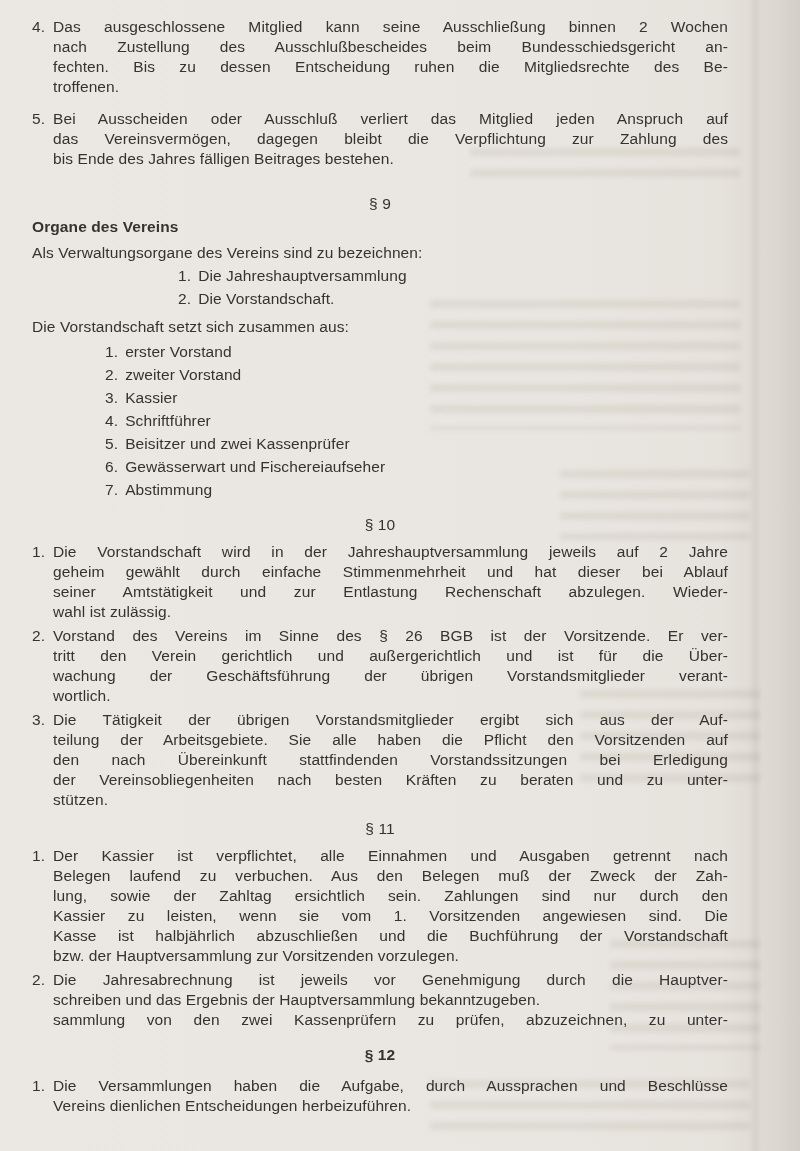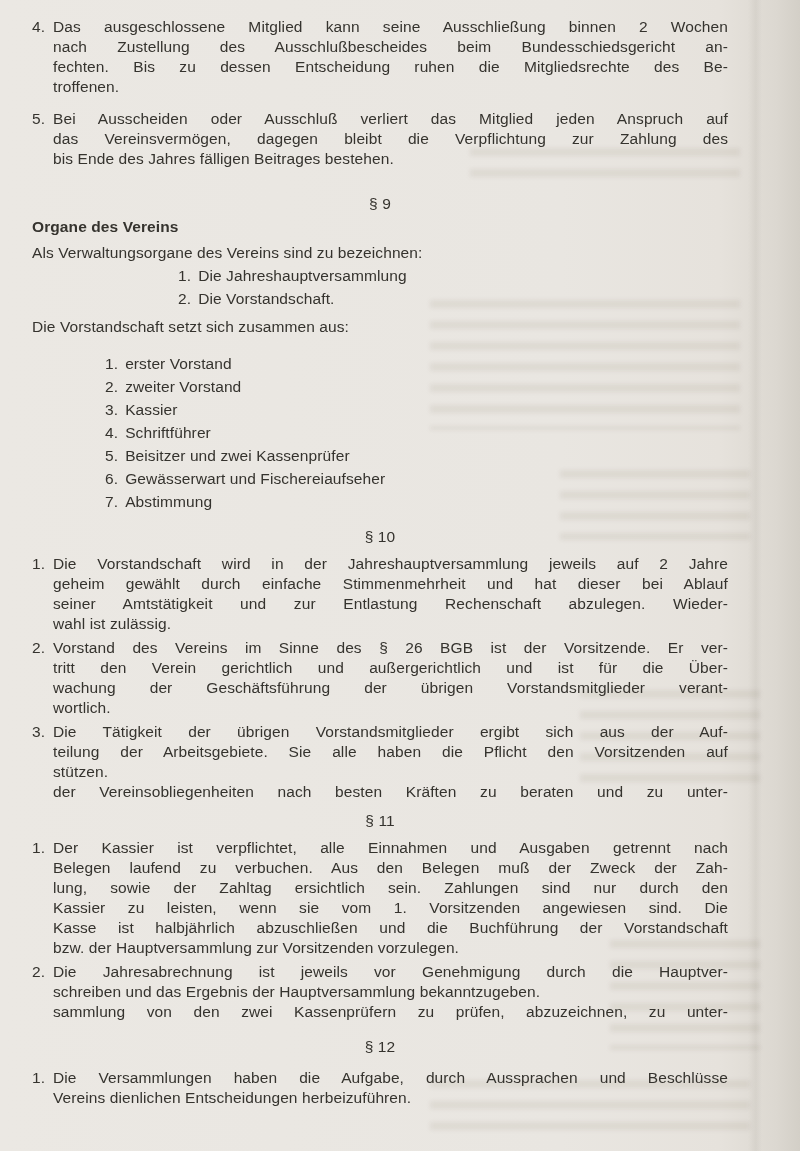--- a/index.html
+++ b/index.html
@@ -30,28 +30,28 @@
   }
   .np{display:grid;grid-template-columns:21px 1fr;align-items:start;}
   .np + .np{margin-top:12px;}
   .num{white-space:nowrap;}
   .line{min-height:20px;}
   .j{text-align:justify;text-align-last:justify;}
   .sec-title{text-align:center;}
   .t9{margin:25px 0 3px;}
   .h9{text-align:left;font-weight:700;margin:0 0 6px;}
   .intro{margin:0 0 1px;}
-  .intro2{margin:7px 0 15px;}
+  .intro2{margin:7px 0 3px;}
   .sublist{line-height:23px;}
   .sl1{margin-left:146px;}
   .sl2{margin-left:73px;}
   .li .num{margin-right:7px;}
   .t10{margin:14px 0 7px;}
   .t11{margin:9px 0 7px;}
-  .t12{margin:15px 0 11px;}
+  .t12{margin:15px 0 11px;font-weight:bold;}
   .sec .np + .np{margin-top:4px;}
 </style>
 </head>
 <body>
 
 <div class="artifact" style="left:470px;top:148px;width:270px;height:40px;"></div>
 <div class="artifact" style="left:430px;top:300px;width:310px;height:130px;"></div>
 <div class="artifact" style="left:560px;top:470px;width:190px;height:70px;"></div>
 <div class="artifact" style="left:580px;top:690px;width:180px;height:100px;"></div>
 <div class="artifact" style="left:610px;top:940px;width:150px;height:110px;"></div>
@@ -117,22 +117,23 @@
         <div class="line j">tritt den Verein gerichtlich und außergerichtlich und ist für die Über-</div>
         <div class="line j">wachung der Geschäftsführung der übrigen Vorstandsmitglieder verant-</div>
         <div class="line">wortlich.</div>
       </div>
     </div>
     <div class="np">
       <span class="num">3.</span>
       <div>
         <div class="line j">Die Tätigkeit der übrigen Vorstandsmitglieder ergibt sich aus der Auf-</div>
         <div class="line j">teilung der Arbeitsgebiete. Sie alle haben die Pflicht den Vorsitzenden auf</div>
+        <div class="line j">den nach Übereinkunft stattfindenden Vorstandssitzungen bei Erledigung</div>
+        <div class="line j">der Vereinsobliegenheiten nach besten Kräften zu beraten und zu unter-</div>
         <div class="line">stützen.</div>
-        <div class="line j">der Vereinsobliegenheiten nach besten Kräften zu beraten und zu unter-</div>
       </div>
     </div>
   </section>
 
   <section class="sec">
     <div class="sec-title t11">§ 11</div>
     <div class="np">
       <span class="num">1.</span>
       <div>
         <div class="line j">Der Kassier ist verpflichtet, alle Einnahmen und Ausgaben getrennt nach</div>

